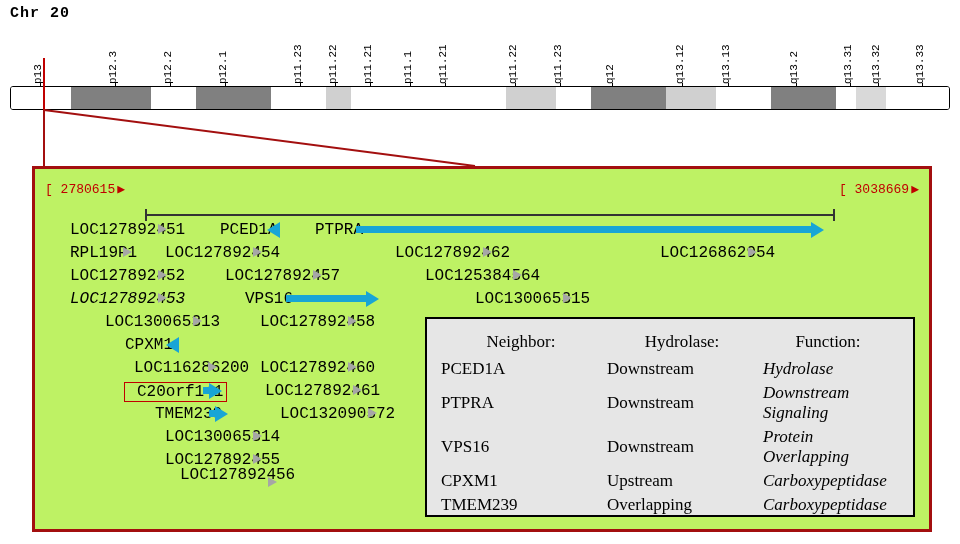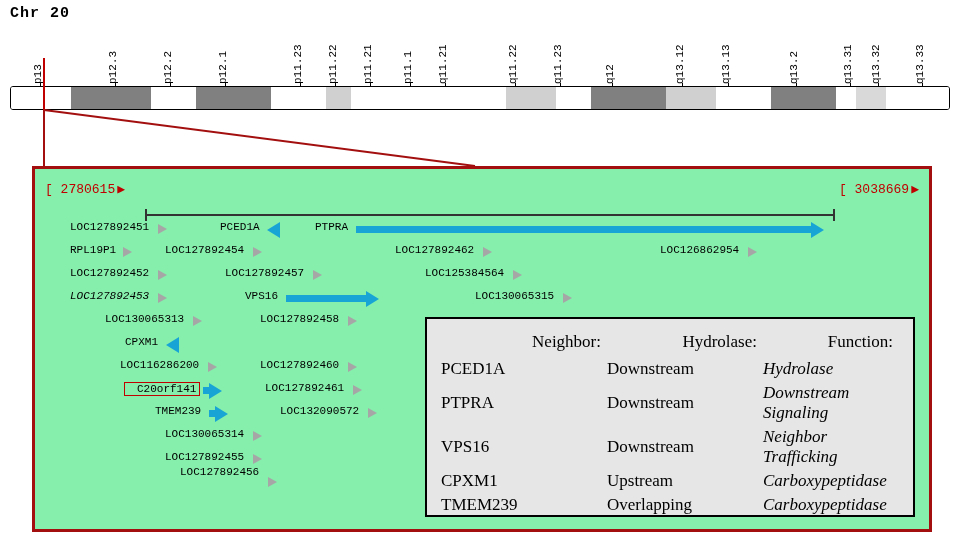--- a/index.html
+++ b/index.html
@@ -98,21 +98,21 @@
 
   
   #detail-panel {
     position: absolute;
     left: 32px;
     top: 166px;
     width: 900px;
     height: 366px;
     border: 3px solid #a30f0f;
     box-sizing: border-box;
-    background: #86efac;
+    background: #bef264;
   }
 
   .coord {
     position: absolute;
     font-family: "Liberation Mono", monospace;
     font-size: 13px;
     color: #c00000;
     white-space: nowrap;
   }
   #coord-left { left: 10px; top: 12px; }
@@ -145,21 +145,21 @@
     top: 0;
     width: 2px;
     height: 12px;
     background: #333;
   }
 
   
   .gene {
     position: absolute;
     font-family: "Liberation Mono", monospace;
-    font-size: 11px;
+    font-size: 16px;
     color: #000;
     white-space: nowrap;
   }
   .gene.boxed {
     border: 1.5px solid #c00000;
     padding: 0 3px;
     margin-left: -3px;
   }
 
   
@@ -207,21 +207,21 @@
     box-sizing: border-box;
     padding: 10px 14px;
   }
   #legend table {
     border-collapse: collapse;
     width: 100%;
     font-family: "Liberation Serif", serif;
     font-size: 17px;
   }
   #legend th {
-    text-align: right;
+    text-align: center;
     font-weight: normal;
     padding: 3px 6px 5px 0;
     color: #000;
   }
   #legend td {
     padding: 2px 6px 2px 0;
     color: #000;
   }
   #legend td.col-neighbor { width: 160px; }
   #legend td.col-location { width: 150px; }
@@ -348,21 +348,21 @@
       <div class="arrow-blue-stem" style="left: 251px; top: 126px; width: 80px;"></div>
       <div class="arrow-blue-right" style="left: 331px; top: 122px;"></div>
       <div class="gene" style="left: 440px; top: 121px;">LOC130065315</div>
       <div class="arrow-grey" style="left: 528px; top: 124px;"></div>
       <div class="gene" style="left: 70px; top: 144px;">LOC130065313</div>
       <div class="arrow-grey" style="left: 158px; top: 147px;"></div>
       <div class="gene" style="left: 225px; top: 144px;">LOC127892458</div>
       <div class="arrow-grey" style="left: 313px; top: 147px;"></div>
       <div class="gene" style="left: 90px; top: 167px;">CPXM1</div>
       <div class="arrow-blue-left" style="left: 131px; top: 168px;"></div>
-      <div class="gene" style="left: 85px; top: 190px;">LOC116286200</div>
+      <div class="gene" style="left: 99px; top: 190px;">LOC116286200</div>
       <div class="arrow-grey" style="left: 173px; top: 193px;"></div>
       <div class="gene" style="left: 225px; top: 190px;">LOC127892460</div>
       <div class="arrow-grey" style="left: 313px; top: 193px;"></div>
       <div class="gene boxed" style="left: 92px; top: 213px; padding-left: 12px;">C20orf141</div>
       <div class="arrow-blue-stem" style="left: 168px; top: 218px; width: 6px;"></div>
       <div class="arrow-blue-right" style="left: 174px; top: 214px;"></div>
       <div class="gene" style="left: 230px; top: 213px;">LOC127892461</div>
       <div class="arrow-grey" style="left: 318px; top: 216px;"></div>
       <div class="gene" style="left: 120px; top: 236px;">TMEM239</div>
       <div class="arrow-blue-stem" style="left: 174px; top: 241px; width: 6px;"></div>
@@ -393,21 +393,21 @@
             <td class="col-function">Hydrolase</td>
           </tr>
           <tr>
             <td class="col-neighbor">PTPRA</td>
             <td class="col-location loc-downstream">Downstream</td>
             <td class="col-function">Downstream Signaling</td>
           </tr>
           <tr>
             <td class="col-neighbor">VPS16</td>
             <td class="col-location loc-downstream">Downstream</td>
-            <td class="col-function">Neighbor Trafficking</td>
+            <td class="col-function">Protein Overlapping</td>
           </tr>
           <tr>
             <td class="col-neighbor">CPXM1</td>
             <td class="col-location loc-upstream">Upstream</td>
             <td class="col-function">Carboxypeptidase</td>
           </tr>
           <tr>
             <td class="col-neighbor">TMEM239</td>
             <td class="col-location loc-overlapping">Overlapping</td>
             <td class="col-function">Carboxypeptidase</td>

